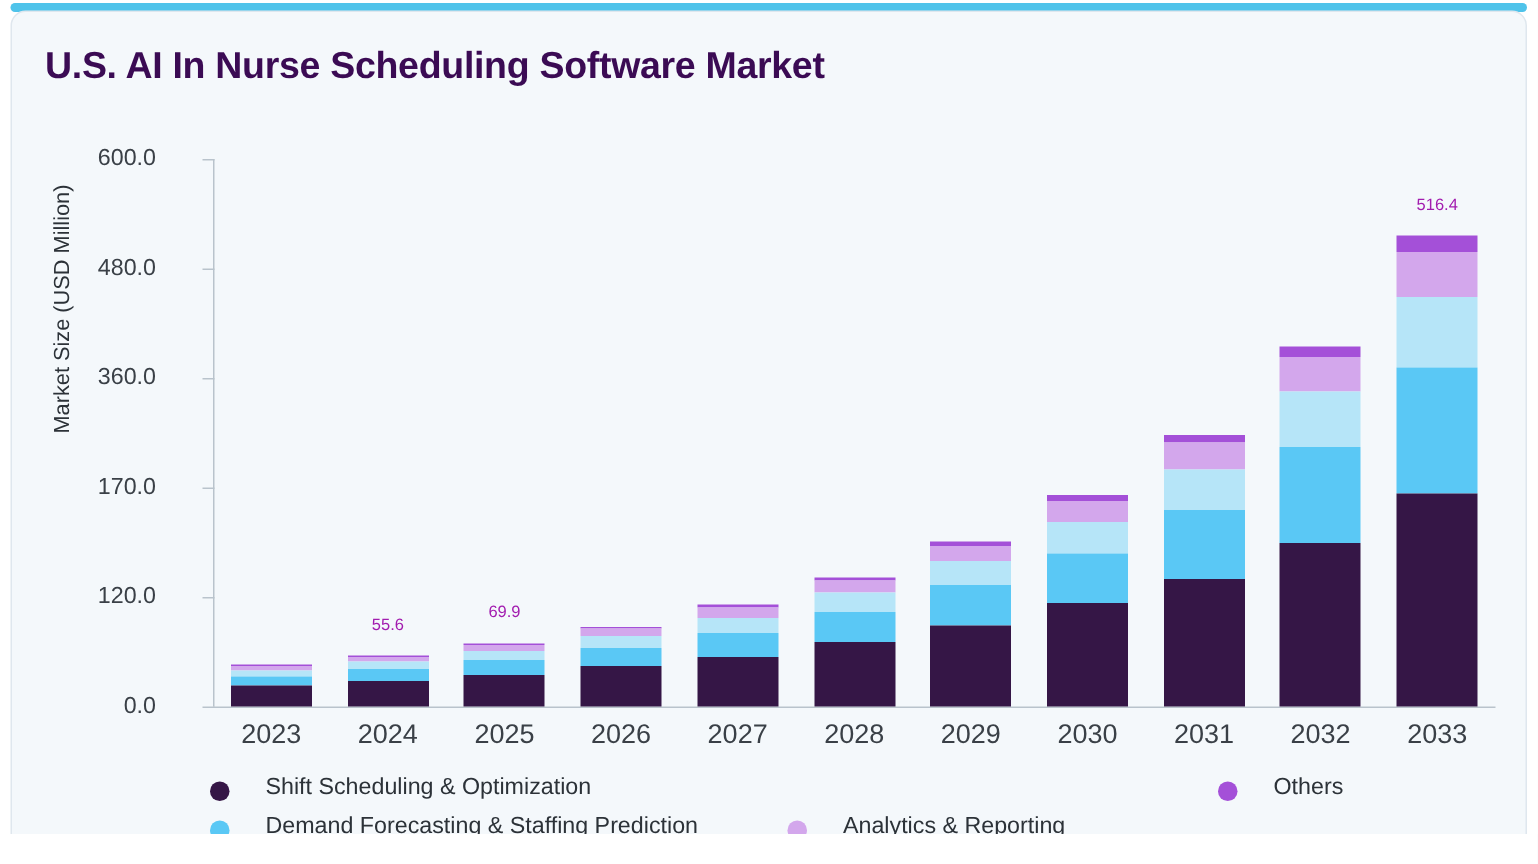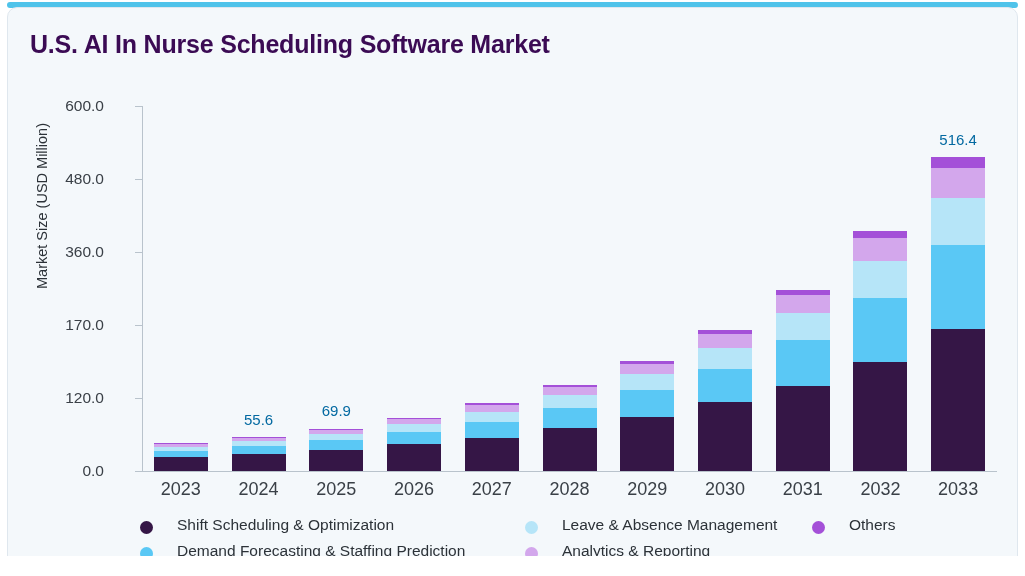--- a/index.html
+++ b/index.html
@@ -173,22 +173,22 @@
     bottom: 70px;
     width: 110px;
     text-align: center;
     font-size: 18px;
     color: #3a4047;
   }
   .bar-total {
     position: absolute;
     width: 120px;
     text-align: center;
-    font-size: 15px;
-    color: #0369a1;
+    font-size: 11px;
+    color: #a21caf;
   }
   
   .legend {
     position: absolute;
     left: 132px;
     top: 508px;
     width: 860px;
     height: 50px;
   }
   .legend-item {
@@ -338,24 +338,20 @@
 
     <div class="legend" id="legend">
         <div class="legend-item" style="left: 0px; top: 0px;">
           <span class="legend-dot" style="background: rgb(53, 22, 70);"></span>
           <span class="legend-label">Shift Scheduling &amp; Optimization</span>
         </div>
         <div class="legend-item" style="left: 0px; top: 26px;">
           <span class="legend-dot" style="background: rgb(90, 200, 245);"></span>
           <span class="legend-label">Demand Forecasting &amp; Staffing Prediction</span>
         </div>
-        <div class="legend-item" style="left: 385px; top: 0px;">
-          <span class="legend-dot" style="background: rgb(182, 229, 248);"></span>
-          <span class="legend-label">Leave &amp; Absence Management</span>
-        </div>
         <div class="legend-item" style="left: 385px; top: 26px;">
           <span class="legend-dot" style="background: rgb(211, 167, 236);"></span>
           <span class="legend-label">Analytics &amp; Reporting</span>
         </div>
         <div class="legend-item" style="left: 672px; top: 0px;">
           <span class="legend-dot" style="background: rgb(164, 80, 216);"></span>
           <span class="legend-label">Others</span>
         </div>
       </div>
   </div>

